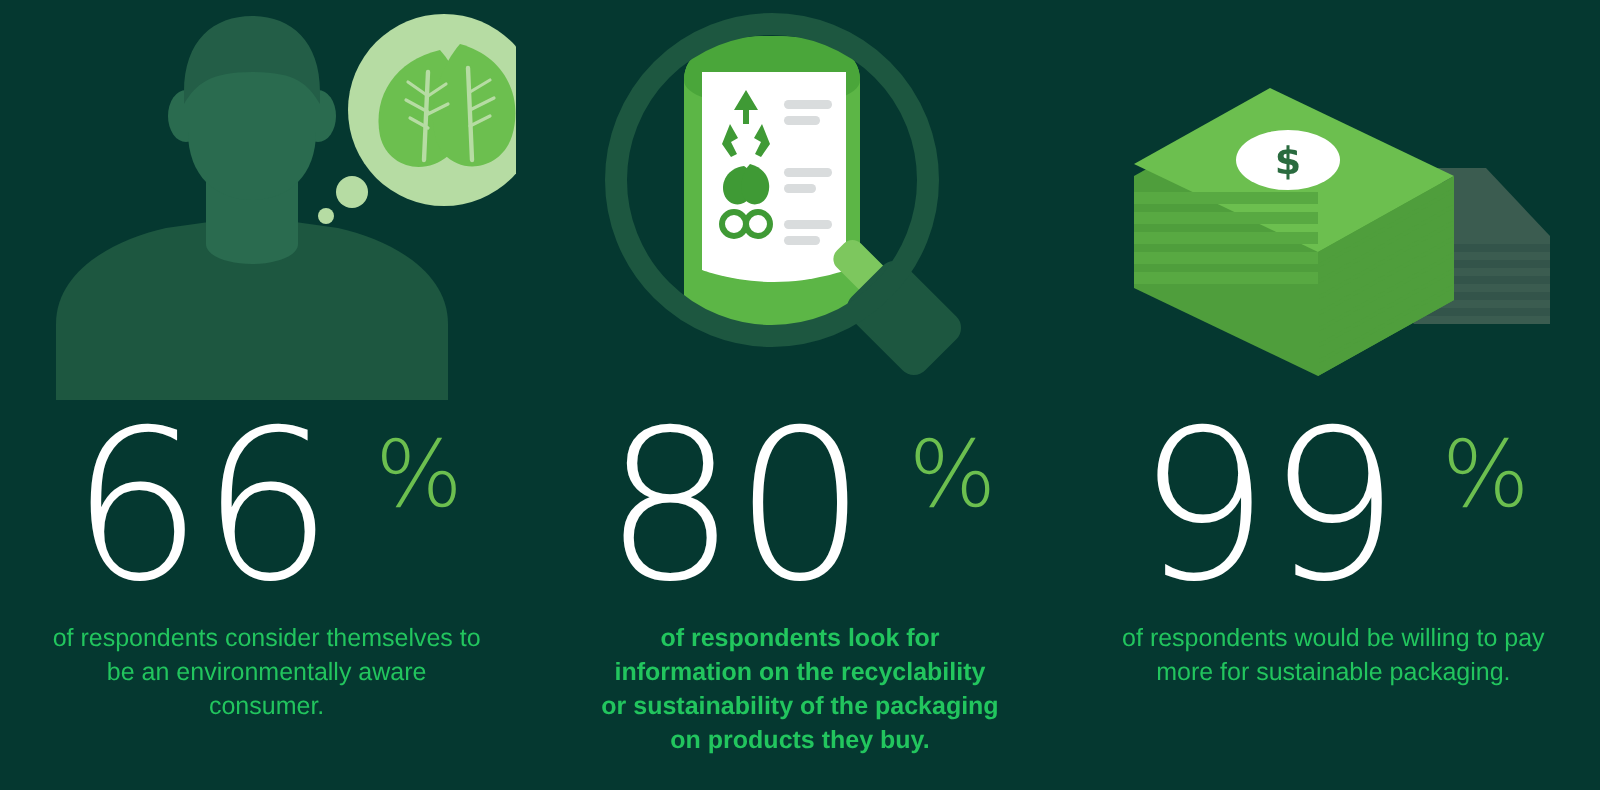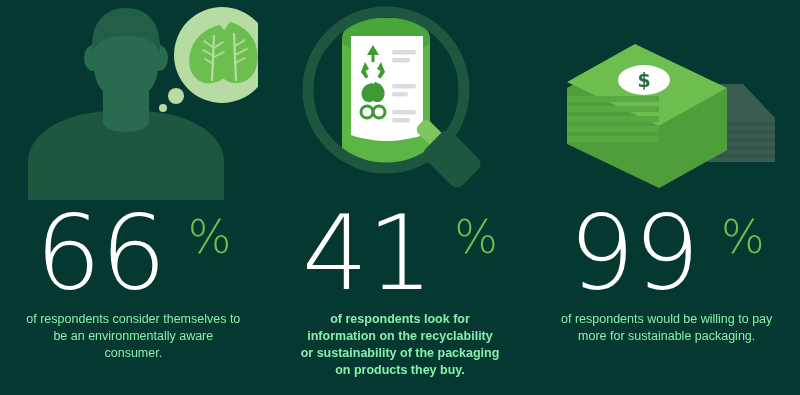--- a/index.html
+++ b/index.html
@@ -63,21 +63,21 @@
   .stat-pct {
     font-family: "DejaVu Sans", sans-serif;
     font-weight: 200;
     font-size: 46px;
     line-height: 56px;
     color: #6cbf4f;
     margin-left: 2px;
     margin-top: 6px;
   }
   .caption {
-    color: #86efac;
+    color: #22c55e;
     font-size: 12.5px;
     line-height: 17px;
     text-align: center;
     margin-top: 8px;
     max-width: 215px;
     font-weight: 400;
   }
   .col-2 .caption { max-width: 200px; font-weight: bold; }
   .col-3 .caption { max-width: 218px; text-align: center; }
 </style>
@@ -158,21 +158,21 @@
             <rect x="107" y="118" width="18" height="4.5" rx="2.2"></rect>
           </g>
 
           <rect x="141" y="118" width="17" height="40" rx="6" transform="rotate(-45 149 138)" fill="#7dc75e"></rect>
           <rect x="148" y="133" width="38" height="52" rx="8" transform="rotate(-45 167 159)" fill="#1d5740"></rect>
 
           <circle cx="101" cy="90" r="78" fill="none" stroke="#1d5740" stroke-width="11"></circle>
         </svg>
       </div>
       <div class="stat">
-        <span class="stat-number">41</span>
+        <span class="stat-number">80</span>
         <span class="stat-pct">%</span>
       </div>
       <div class="caption">of respondents look for information on the recyclability or sustainability of the packaging on products they buy.</div>
     </div>
 
     <div class="col col-3">
       <div class="art">
         <svg width="240" height="200" viewBox="0 0 240 200" style="margin-top:22px" aria-hidden="true">
 
           <g>

